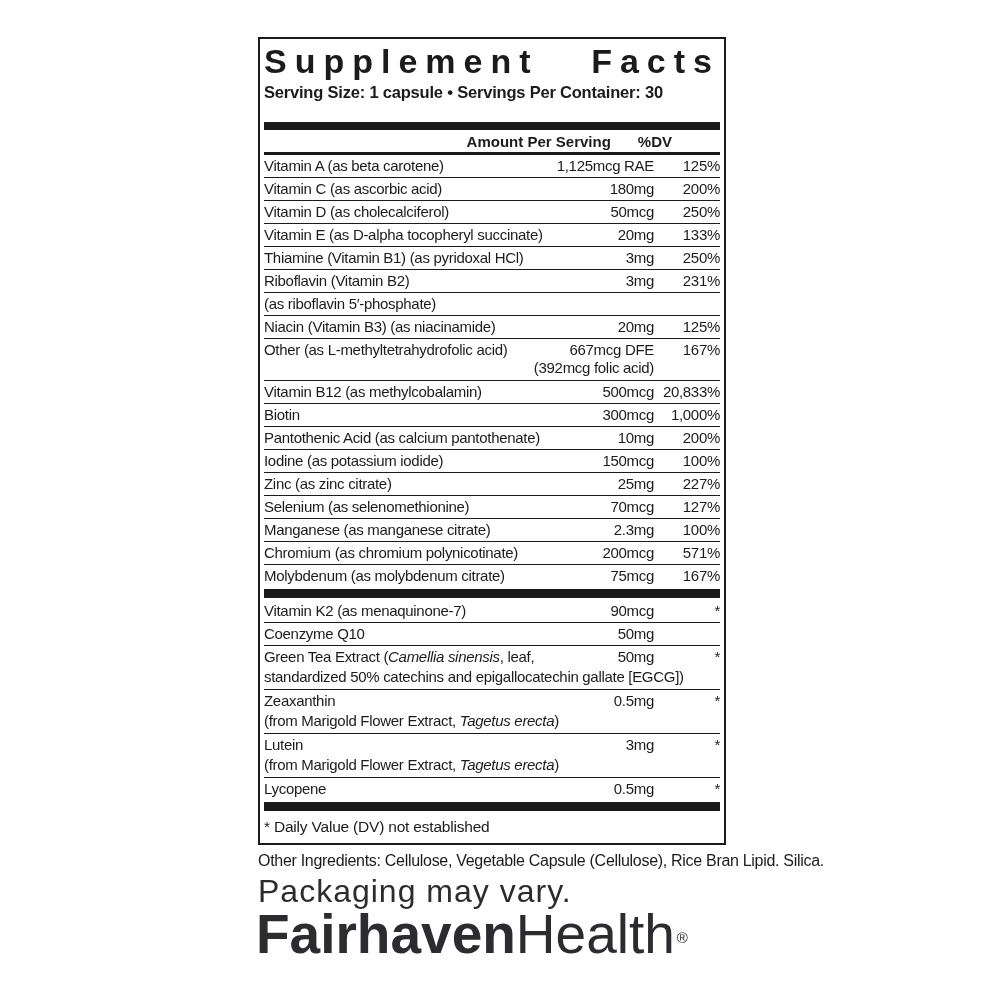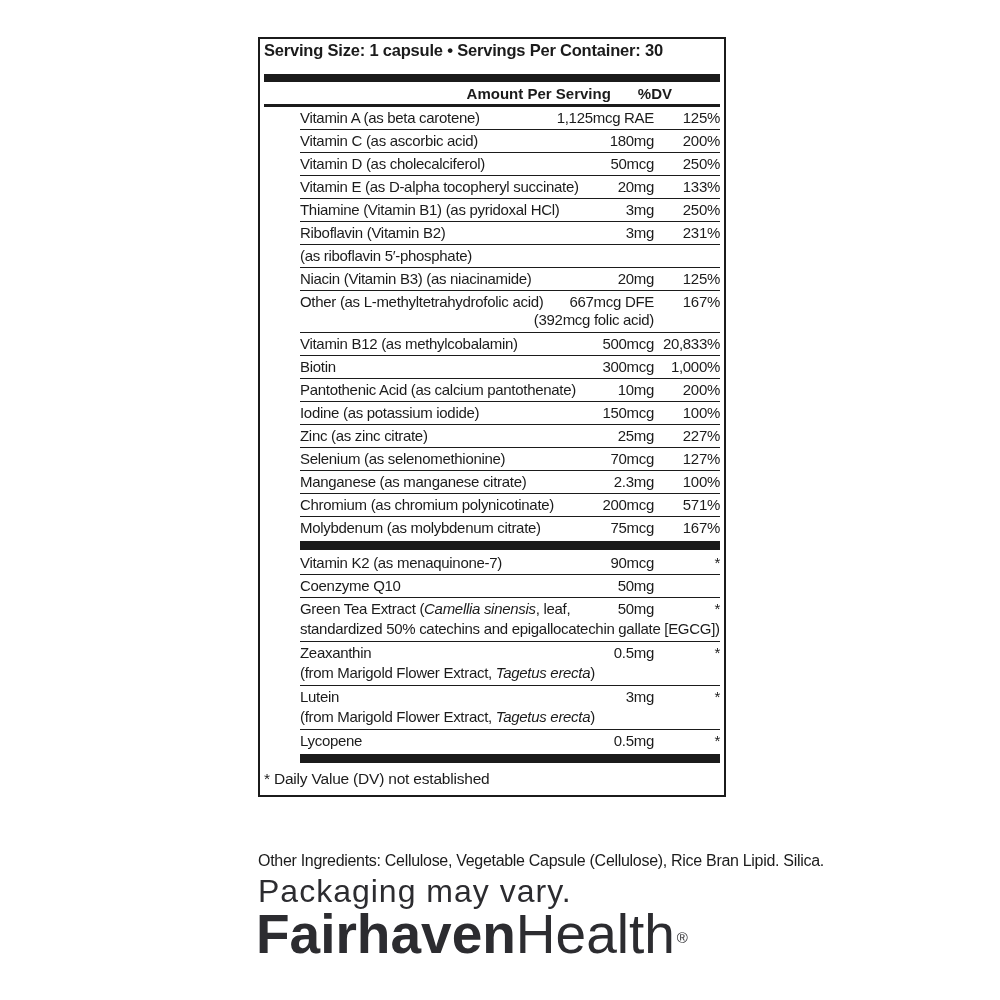--- a/index.html
+++ b/index.html
@@ -32,40 +32,40 @@
     font-size: 34px;
     line-height: 42px;
     letter-spacing: 8px;
     white-space: nowrap;
   }
   .serving {
     font-weight: bold;
     font-size: 16.5px;
     line-height: 20px;
     letter-spacing: -0.2px;
-    padding-bottom: 13px;
+    padding-bottom: 19px;
   }
   .thickbar {
     height: 8px;
     background: var(--ink);
     margin: 1px 0 2px 0;
   }
   .colhead {
     display: flex;
     justify-content: flex-end;
     gap: 27px;
     padding-right: 48px;
     font-weight: bold;
     font-size: 15px;
     line-height: 20px;
     border-bottom: 3px solid var(--ink);
     align-items: center;
   }
 
-  .rows { font-size: 15px; letter-spacing: -0.3px; margin-left: 36px; }
+  .rows { font-size: 15px; letter-spacing: -0.3px; }
   .row { border-top: 1px solid var(--ink); }
   .rows .row:first-child { border-top: none; }
   .bar + .row { border-top: none; }
   .bar {
     height: 9px;
     background: var(--ink);
     margin: 2px 0;
   }
   .line1 { position: relative; line-height: 22px; }
   .cell-name { display: block; padding-right: 0; white-space: nowrap; }
@@ -122,20 +122,24 @@
     left: 2px;
   }
   i { font-style: italic; }
 </style>
 </head>
 <body>
 
 <div class="page">
 
   <div class="panel">
+    <div class="title">
+      <span>Supplement</span>
+      <span>Facts</span>
+    </div>
     <div class="serving">Serving Size: 1 capsule  •  Servings Per Container: 30</div>
     <div class="thickbar"></div>
     <div class="colhead">
       <span>Amount Per Serving</span>
       <span>%DV</span>
     </div>
     <div class="rows">
         <div class="row">
           <div class="line1">
             <span class="cell-name">Vitamin A (as beta carotene)</span>

